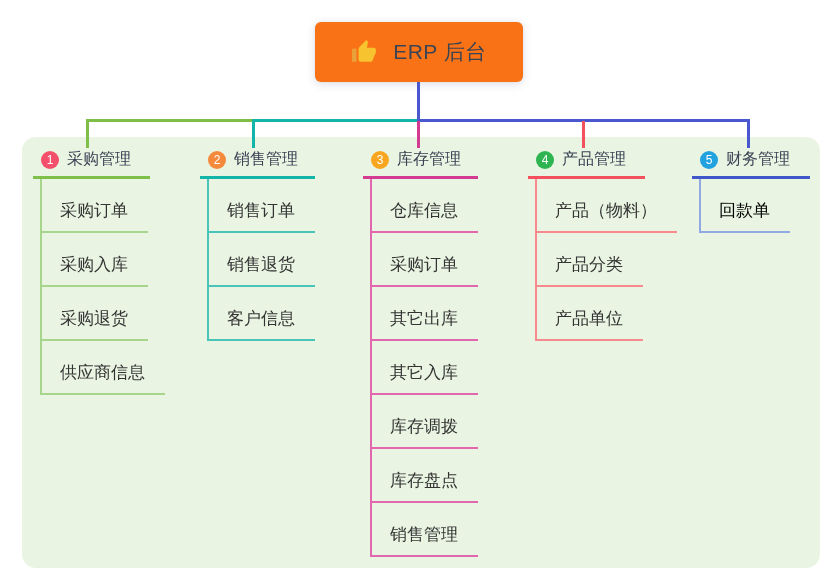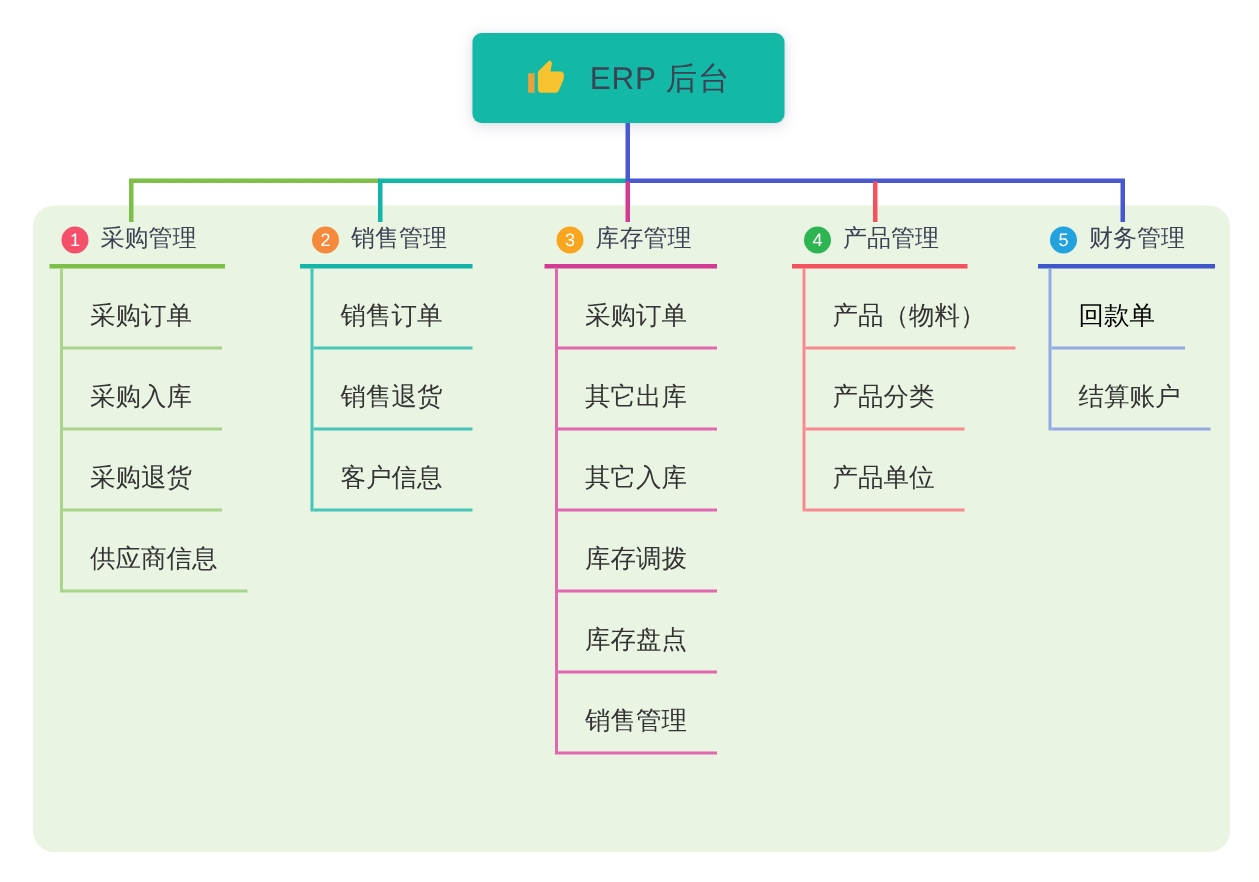--- a/index.html
+++ b/index.html
@@ -12,21 +12,21 @@
     height: 588px;
     background: #ffffff;
     overflow: hidden;
   }
 
   
   .root-node {
     position: absolute;
     left: 315px; top: 22px;
     width: 208px; height: 60px;
-    background: #14b8a6;
+    background: #f97316;
     border-radius: 6px;
     box-shadow: 0 2px 10px rgba(70, 80, 120, 0.18), 0 0 2px rgba(70,80,120,0.10);
     display: flex;
     align-items: center;
     justify-content: center;
     gap: 16px;
     cursor: default;
   }
   .root-title {
     font-size: 21px;
@@ -145,20 +145,23 @@
         <div class="child" style="border-bottom: 2px solid rgb(73, 196, 185);">
           <span class="child-label" style="color: rgb(51, 51, 51);">客户信息</span>
         </div>
       </div>
       <div class="branch-header" style="left: 363px; top: 148px; width: 115px; border-bottom: 3px solid rgb(211, 58, 146);">
         <span class="badge" style="background: rgb(248, 166, 31);">3</span>
         <span class="branch-title" style="color: rgb(58, 66, 84);">库存管理</span>
       </div>
       <div class="children" style="left: 370px; top: 179px; border-left: 2px solid rgb(225, 104, 174);">
         <div class="child" style="border-bottom: 2px solid rgb(225, 104, 174);">
+          <span class="child-label" style="color: rgb(51, 51, 51);">仓库信息</span>
+        </div>
+        <div class="child" style="border-bottom: 2px solid rgb(225, 104, 174);">
           <span class="child-label" style="color: rgb(51, 51, 51);">采购订单</span>
         </div>
         <div class="child" style="border-bottom: 2px solid rgb(225, 104, 174);">
           <span class="child-label" style="color: rgb(51, 51, 51);">其它出库</span>
         </div>
         <div class="child" style="border-bottom: 2px solid rgb(225, 104, 174); align-items: flex-end;">
           <span class="child-label" style="color: rgb(51, 51, 51);">其它入库</span>
         </div>
         <div class="child" style="border-bottom: 2px solid rgb(225, 104, 174);">
           <span class="child-label" style="color: rgb(51, 51, 51);">库存调拨</span>
@@ -186,19 +189,16 @@
         </div>
       </div>
       <div class="branch-header" style="left: 692px; top: 148px; width: 118px; border-bottom: 3px solid rgb(63, 87, 201);">
         <span class="badge" style="background: rgb(35, 162, 224);">5</span>
         <span class="branch-title" style="color: rgb(58, 66, 84);">财务管理</span>
       </div>
       <div class="children" style="left: 699px; top: 179px; border-left: 2px solid rgb(147, 169, 228);">
         <div class="child" style="border-bottom: 2px solid rgb(147, 169, 228);">
           <span class="child-label" style="color: #000000;">回款单</span>
         </div>
-        <div class="child" style="border-bottom: 2px solid rgb(147, 169, 228);">
-          <span class="child-label" style="color: rgb(51, 51, 51);">结算账户</span>
-        </div>
       </div>
     </div>
 
 </div>
 
 </body></html>

